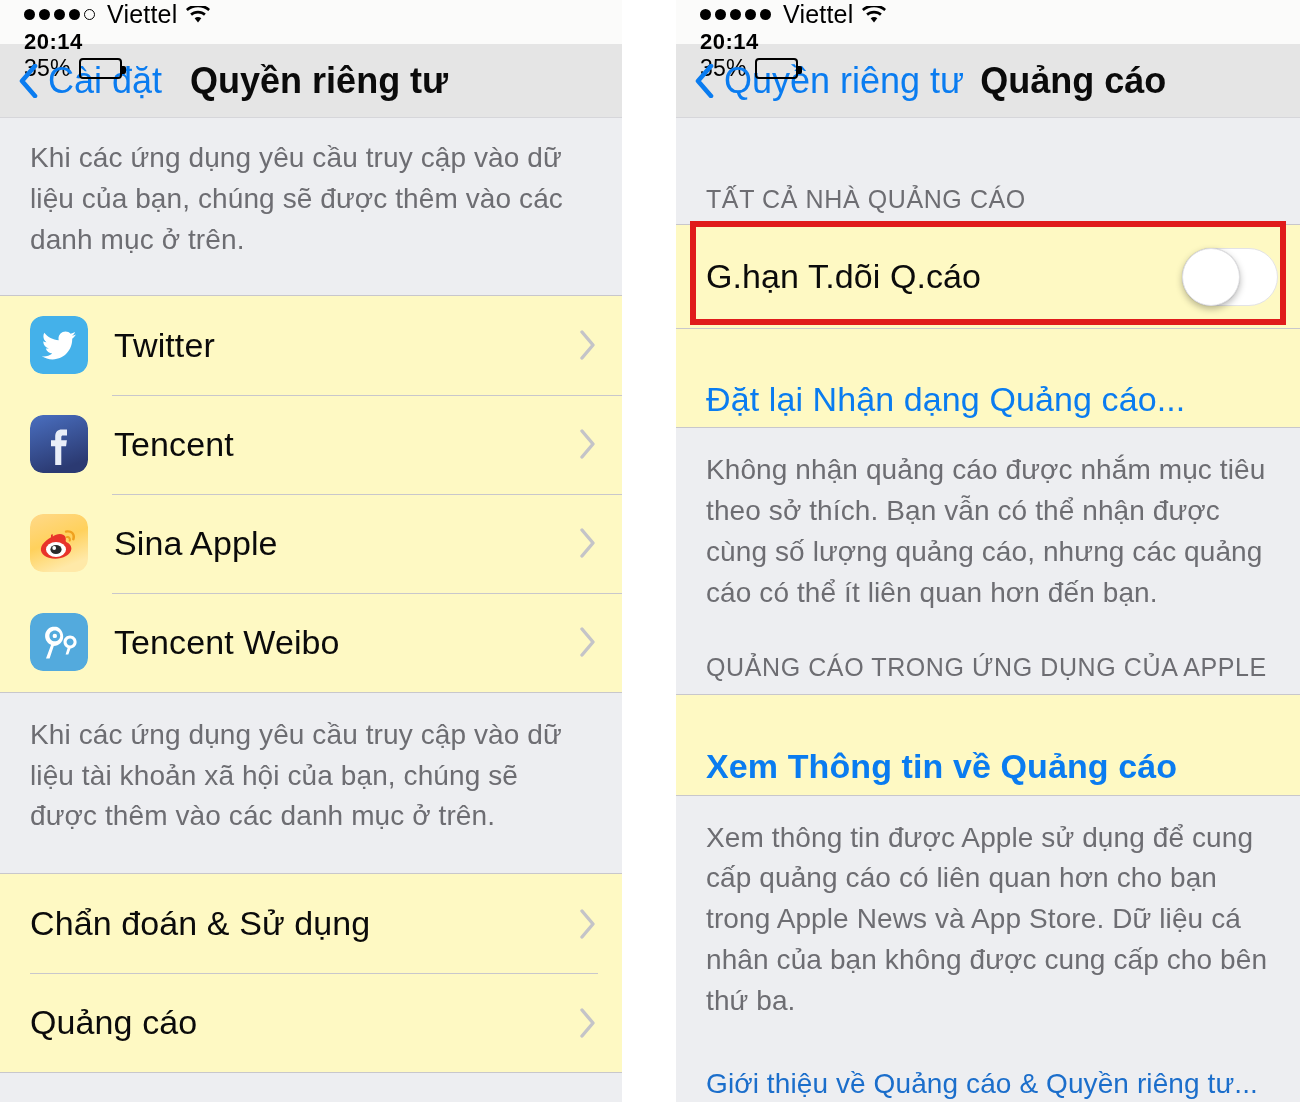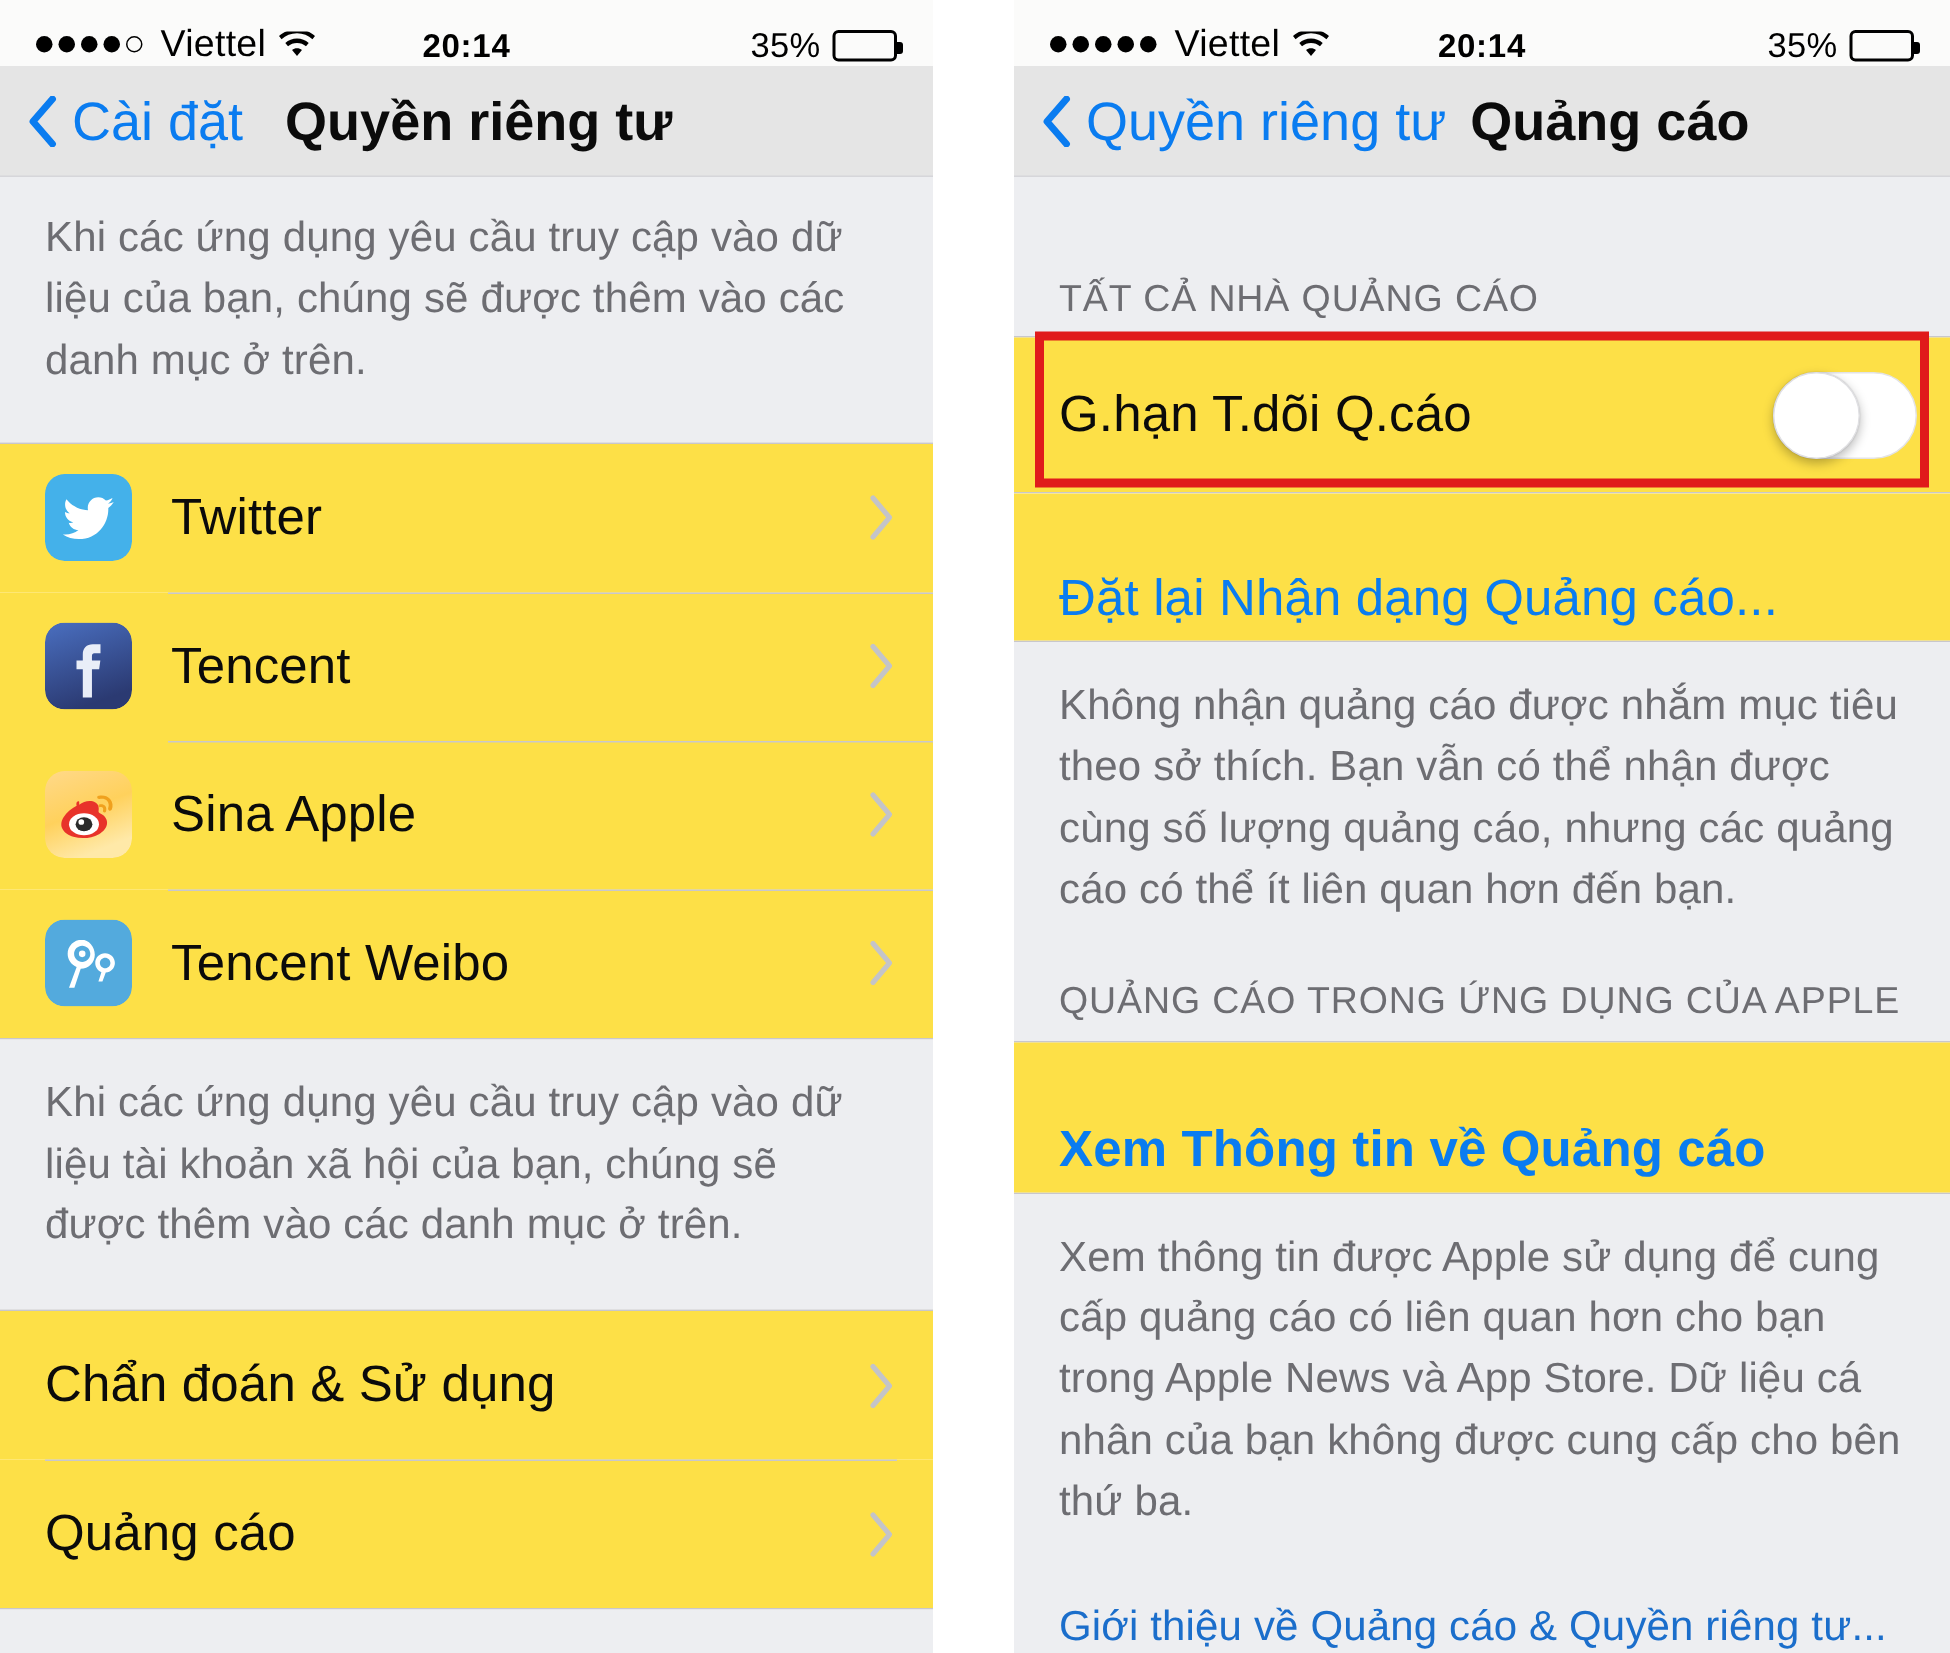--- a/index.html
+++ b/index.html
@@ -24,26 +24,27 @@
     overflow: hidden;
   }
   .phone-left  { width: 622px; }
   .gutter      { width: 54px; height: 1102px; background: #ffffff; }
   .phone-right { width: 624px; }
 
   
   .statusbar {
     height: 44px;
     display: flex;
-    align-items: flex-end;
+    align-items: flex-start;
     background: #fbfbfa;
     padding: 0 24px;
     font-size: 25px;
     color: #000;
     letter-spacing: .2px;
+    flex-direction: column;
   }
   .sb-left { display: flex; align-items: center; gap: 9px; flex: 1 1 0; }
   .sb-mid  { flex: 0 0 auto; font-weight: bold; font-size: 22px; letter-spacing: .5px; }
   .sb-right{ display: flex; align-items: center; justify-content: flex-end; gap: 8px; flex: 1 1 0; }
   .dots { display: flex; align-items: center; gap: 4px; }
   .dot { width: 11px; height: 11px; border-radius: 50%; background: #000; }
   .dot.empty { background: transparent; border: 1.6px solid #000; width: 11px; height: 11px; }
   .carrier { font-size: 25px; margin-left: 3px; }
   .wifi { width: 24px; height: 18px; display:block; }
   .battery-pct { font-size: 23px; font-weight: 400; }
@@ -117,21 +118,21 @@
     align-items: flex-end;
   }
 
   .list { background: #ffffff; border-top: 1px solid #c8c7cc; border-bottom: 1px solid #c8c7cc; }
   .row {
     position: relative;
     display: flex;
     align-items: center;
     min-height: 99px;
     padding: 0 16px 0 30px;
-    background: #fde047;
+    background: #fef9c3;
     cursor: pointer;
   }
   .row + .row::before {
     content: "";
     position: absolute;
     left: 112px; right: 0; top: 0;
     height: 1px; background: #c8c7cc;
   }
   .row.no-icon + .row.no-icon::before { left: 30px; right: 24px; }
   .row-label {

